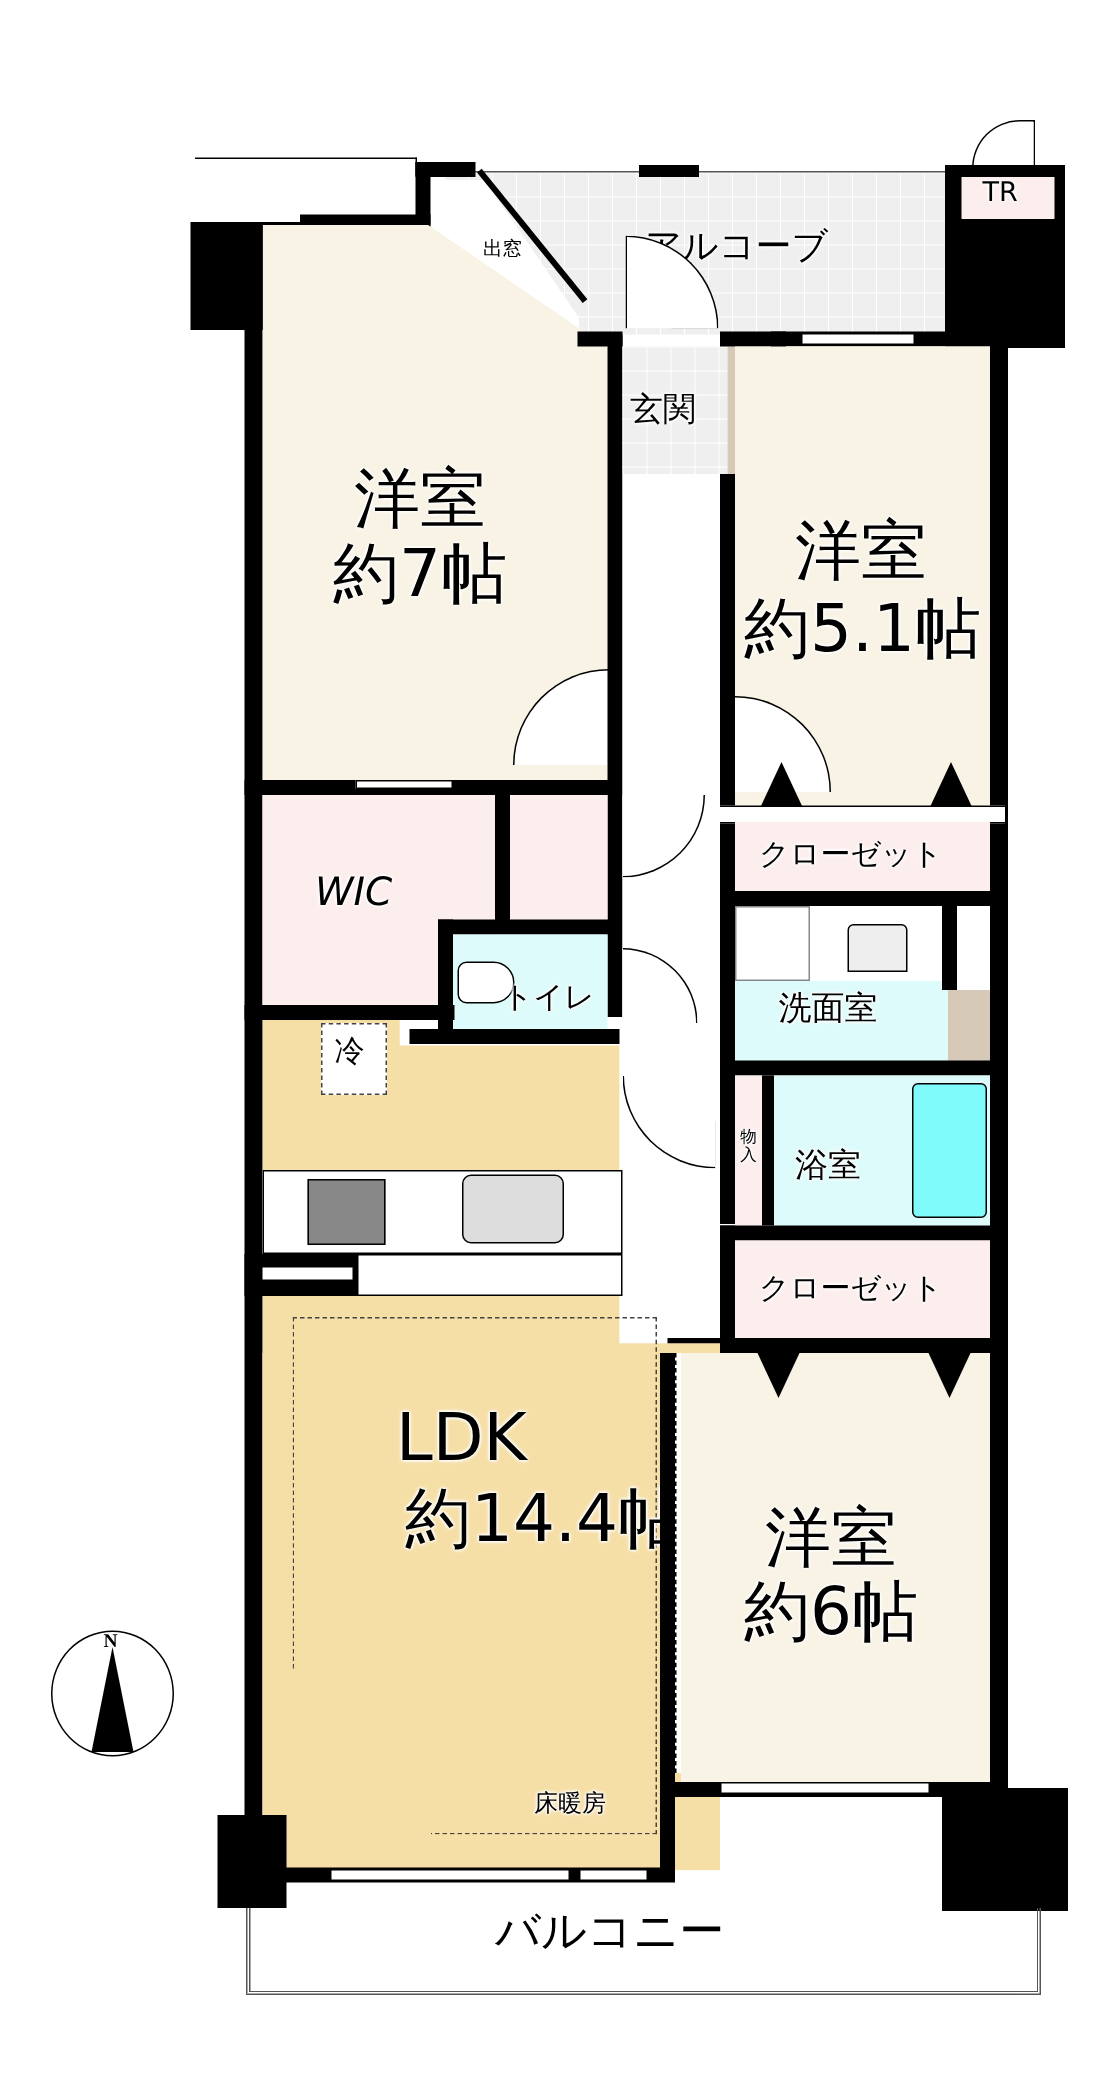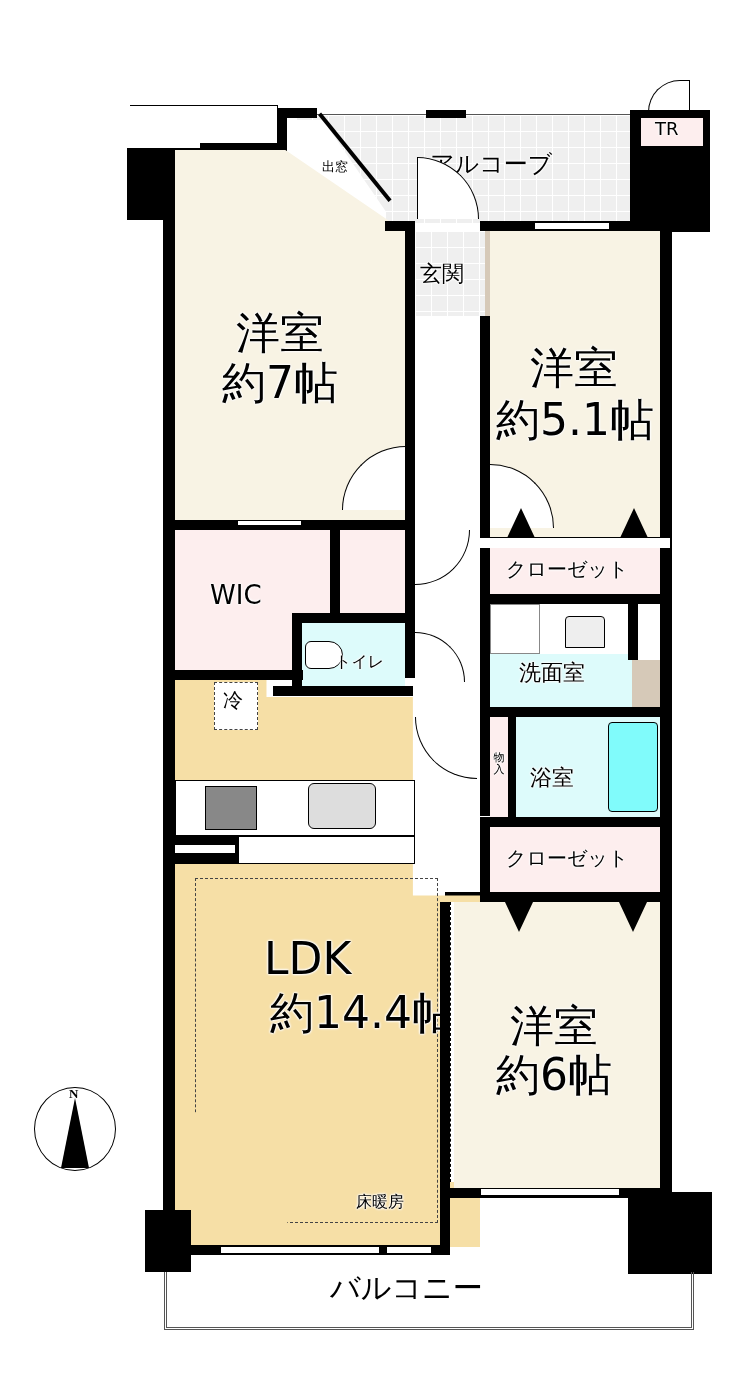--- a/index.html
+++ b/index.html
@@ -99,28 +99,28 @@
 <div class="wall" style="left:480px;top:817px;width:190px;height:10px;"></div>
 
 <div class="room" style="left:490px;top:827px;width:170px;height:65px;background:#fdeeee;"></div>
 <div class="lbl" style="left:506px;top:848px;font-size:20px;">クローゼット</div>
 <div class="wall" style="left:480px;top:817px;width:10px;height:85px;"></div>
 <div class="wall" style="left:445px;top:892px;width:225px;height:10px;"></div>
 
 <div class="wall" style="left:163px;top:520px;width:250px;height:10px;"></div>
 <div class="win" style="left:237px;top:520px;width:65px;height:6px;"></div>
 <div class="room" style="left:175px;top:530px;width:155px;height:140px;background:#fdeeee;"></div>
-<div class="lbl mid" style="left:210px;top:582px;font-size:26px;">WIC</div>
+<div class="lbl mid" style="left:210px;top:582px;font-size:26px;font-style:italic;">WIC</div>
 <div class="wall" style="left:330px;top:530px;width:10px;height:85px;"></div>
 <div class="room" style="left:340px;top:530px;width:65px;height:85px;background:#fdeeee;"></div>
 <div class="wall" style="left:292px;top:613px;width:120px;height:10px;"></div>
 <div class="wall" style="left:292px;top:613px;width:10px;height:80px;"></div>
 <div class="room" style="left:302px;top:623px;width:103px;height:63px;background:#ddfbfb;"></div>
 <div class="abs" style="left:305px;top:641px;width:38px;height:28px;background:#fff;border:1.5px solid #000;border-radius:6px 14px 14px 6px;box-sizing:border-box;"></div>
-<div class="lbl" style="left:335px;top:654px;font-size:16px;">トイレ</div>
+<div class="lbl" style="left:335px;top:654px;font-size:20px;">トイレ</div>
 <div class="door-arc" style="left:415px;top:632px;width:50px;height:50px;border-radius:0 50px 0 0;border-left:none;border-bottom:none;"></div>
 <div class="door-arc" style="left:415px;top:530px;width:55px;height:55px;border-radius:0 0 55px 0;border-left:none;border-top:none;"></div>
 <div class="wall" style="left:163px;top:670px;width:140px;height:10px;"></div>
 <div class="wall" style="left:273px;top:686px;width:140px;height:10px;"></div>
 
 <div class="room" style="left:175px;top:680px;width:305px;height:567px;background:#f6dfa6;clip-path:polygon(0 0,30% 0,30% 3%,78% 3%,78% 38%,100% 38%,100% 100%,0 100%);"></div>
 <div class="room" style="left:175px;top:902px;width:270px;height:345px;background:#f6dfa6;"></div>
 <div class="room" style="left:415px;top:717px;width:65px;height:110px;background:#fff;"></div>
 <div class="door-arc" style="left:415px;top:717px;width:62px;height:62px;border-radius:0 0 0 62px;border-right:none;border-top:none;"></div>
 <div class="dash" style="left:214px;top:682px;width:44px;height:48px;background:#fff;"></div>

